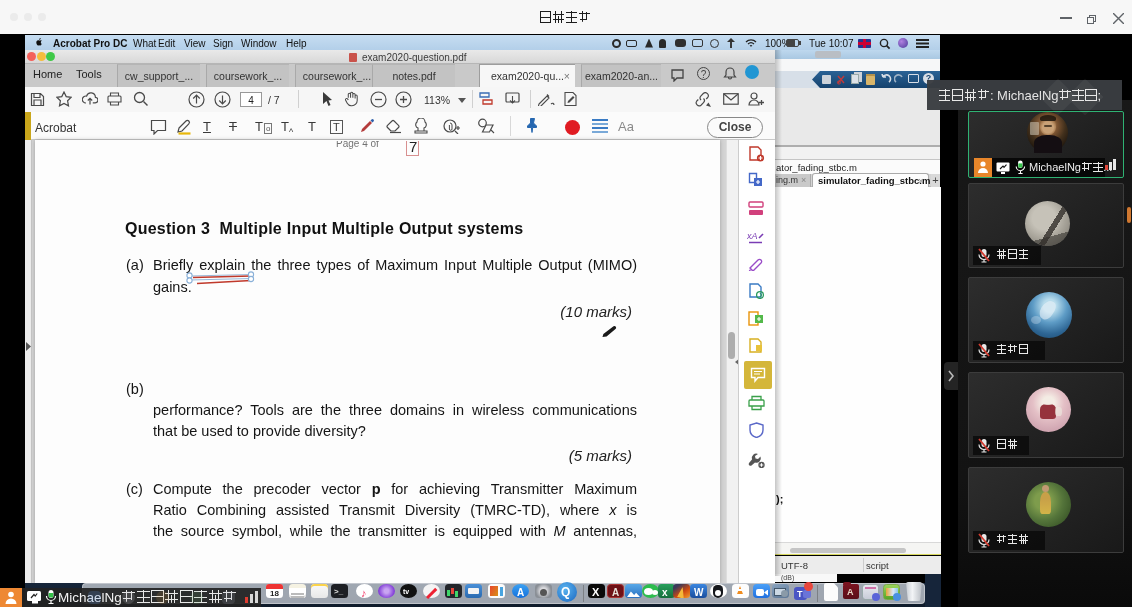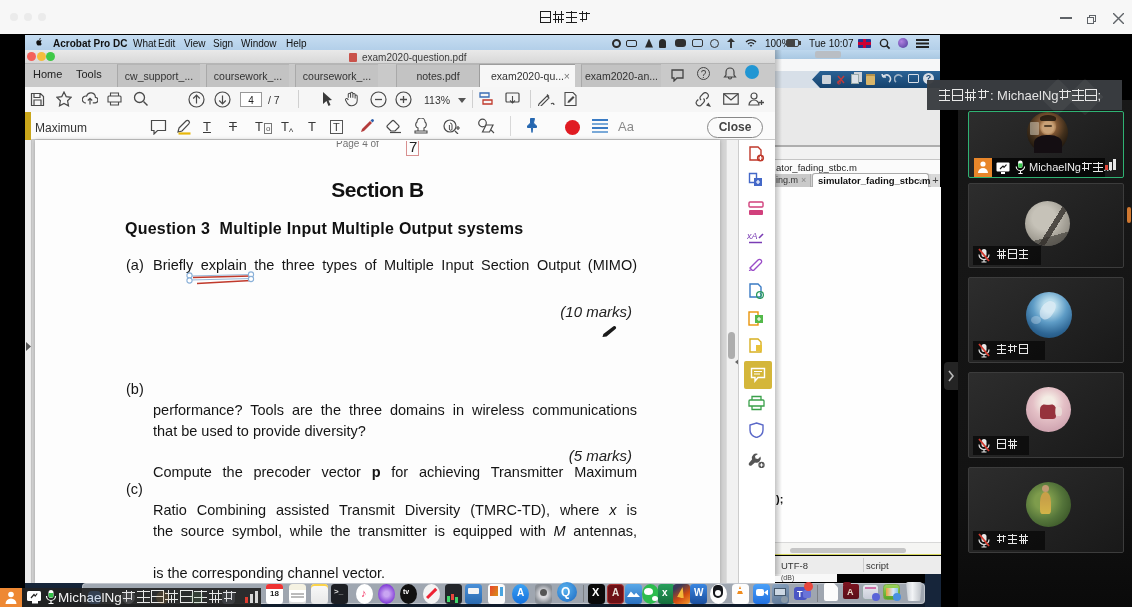--- a/index.html
+++ b/index.html
@@ -10,21 +10,21 @@
 .cj.p2{background-image:linear-gradient(var(--s),var(--s)),linear-gradient(var(--s),var(--s)),linear-gradient(var(--s),var(--s)),linear-gradient(var(--s),var(--s));background-size:100% 1px,100% 1px,100% 1px,1px 100%;background-position:0 10%,0 55%,0 100%,55% 0}
 .cj.p3{background-image:linear-gradient(var(--s),var(--s)),linear-gradient(var(--s),var(--s)),linear-gradient(var(--s),var(--s)),linear-gradient(var(--s),var(--s)),linear-gradient(var(--s),var(--s)) ;background-size:1px 100%,1px 100%,100% 1px,100% 1px,1px 60%;background-position:25% 0,75% 0,0 25%,0 75%,50% 100%}
 .cj.p4{background-image:linear-gradient(var(--s),var(--s)),linear-gradient(var(--s),var(--s)),linear-gradient(var(--s),var(--s)),linear-gradient(var(--s),var(--s));background-size:100% 1px,60% 1px,1px 90%,1px 70%;background-position:0 20%,20% 70%,30% 10%,70% 30%}
 .w{--s:#e8e8e8}.d{--s:#1c1c1c}
 .tl{width:9px;height:9px;border-radius:50%;position:absolute;top:52px}
 .tabt{position:absolute;top:64px;height:23px;background:#c3c3c3;border-left:1px solid #a9a9a9;border-top:1px solid #b5b5b5;font-size:10.5px;color:#333;text-align:center;line-height:23px;white-space:nowrap;overflow:hidden}
 .pl{position:absolute;left:118px;width:484px;height:19px;font-size:14.5px;color:#151515;white-space:nowrap}
 .j{text-align:justify;text-align-last:justify;white-space:normal}
 .j:after{content:"";display:inline-block;width:100%}
 .lbl{position:absolute;left:91px;width:26px;font-size:14.5px;color:#151515}
-.dk{position:absolute;top:584px;width:17px;height:20px;border-radius:3.5px}
+.dk{position:absolute;top:584px;width:17px;height:14px;border-radius:3.5px}
 .tile{position:absolute;left:968px;width:156px;background:linear-gradient(145deg,#2d2d2d,#191919);border:1px solid #3c3c3c;border-radius:2px}
 .av{position:absolute;border-radius:50%}
 .nm{position:absolute;font-size:11px;color:#ededed;white-space:nowrap}
 </style></head>
 <body>
 
 <div class="a" style="left:0;top:0;width:1132px;height:34px;background:#f7f7f7"></div>
 <b class="a" style="left:10px;top:13px;width:8px;height:8px;border-radius:50%;background:#ebebeb"></b>
 <b class="a" style="left:24px;top:13px;width:8px;height:8px;border-radius:50%;background:#ebebeb"></b>
 <b class="a" style="left:38px;top:13px;width:8px;height:8px;border-radius:50%;background:#ebebeb"></b>
@@ -131,37 +131,37 @@
  <span class="tl" style="left:46px;background:#3fc948"></span>
  <div class="a" style="left:349px;top:53px;width:8px;height:9px;background:#c9524a;border-radius:1px"></div>
  <div class="a" style="left:362px;top:52px;font-size:10px;color:#3c3c3c">exam2020-question.pdf</div>
 
  <div class="a" style="left:25px;top:64px;width:750px;height:23px;background:#c9c9c9"></div>
  <div class="a" style="left:33px;top:68px;font-size:11px;color:#222">Home</div>
  <div class="a" style="left:76px;top:68px;font-size:11px;color:#222">Tools</div>
  <div class="tabt" style="left:117px;width:83px">cw_support_...</div>
  <div class="tabt" style="left:206px;width:83px">coursework_...</div>
  <div class="tabt" style="left:295px;width:83px">coursework_...</div>
- <div class="tabt" style="left:396px;width:83px">notes.pdf</div>
+ <div class="tabt" style="left:372px;width:83px">notes.pdf</div>
  <div class="tabt" style="left:479px;width:96px;background:#f7f7f7;border-color:#9d9d9d">exam2020-qu...<span style="position:absolute;right:5px;top:0;color:#777">×</span></div>
  <div class="tabt" style="left:581px;width:80px">exam2020-an...</div>
  <svg class="a" style="left:670px;top:68px" width="16" height="14">
       <path d="M2 2 h11 v8 h-6 l-3 3 v-3 h-2 z" fill="none" stroke="#444" stroke-width="1.3"></path>
     </svg>
  <div class="a" style="left:697px;top:67px;width:13px;height:13px;border-radius:50%;border:1.3px solid #444;font-size:10px;color:#444;text-align:center;line-height:13px">?</div>
  <svg class="a" style="left:723px;top:66px" width="14" height="15">
       <path d="M7 2 a4 4 0 0 1 4 4 v3 l1.5 2 h-11 l1.5 -2 v-3 a4 4 0 0 1 4-4 z M5.5 11.5 a1.5 1.5 0 0 0 3 0" fill="none" stroke="#444" stroke-width="1.2"></path>
     </svg>
  <div class="a" style="left:745px;top:65px;width:14px;height:14px;border-radius:50%;background:#2196d3"></div>
 
  <div class="a" style="left:25px;top:87px;width:750px;height:26px;background:#f6f6f6;border-bottom:1px solid #cfcfcf"></div>
 
  <div class="a" style="left:25px;top:112px;width:750px;height:28px;background:#fbfbfb;border-bottom:1px solid #c9c9c9"></div>
  <div class="a" style="left:25px;top:112px;width:6px;height:28px;background:#c9a61b"></div>
- <div class="a" style="left:35px;top:121px;font-size:12px;color:#333">Maximum</div>
+ <div class="a" style="left:35px;top:121px;font-size:12px;color:#333">Acrobat</div>
 
  <div class="a" style="left:25px;top:140px;width:713px;height:443px;background:#d4d4d4"></div>
  <div class="a" style="left:25px;top:140px;width:7px;height:443px;background:#ececec;border-right:1px solid #c6c6c6"></div>
  <div class="a" style="left:35px;top:140px;width:685px;height:444px;background:#fdfdfd;box-shadow:0 0 4px rgba(0,0,0,.25)"></div>
  <div class="a" style="left:726px;top:140px;width:12px;height:443px;background:#f1f1f1;border-left:1px solid #ddd"></div>
  <div class="a" style="left:728px;top:332px;width:7px;height:27px;background:#adadad;border-radius:3.5px"></div>
  <svg class="a" style="left:26px;top:342px" width="6" height="9">
       <path d="M0 0 L5 4.5 L0 9 z" fill="#555"></path>
     </svg>
  <svg class="a" style="left:735px;top:358px" width="5" height="8">
@@ -345,45 +345,44 @@
  <div class="a" style="left:565px;top:120px;width:15px;height:15px;border-radius:50%;background:#e01b22"></div>
  <div class="a" style="left:592px;top:119px;width:16px;height:14px;background:linear-gradient(#3a7bc4 2.5px,#fff0 2.5px,#fff0 4px,#79a9d8 4px 6.5px,#fff0 6.5px 8px,#3a7bc4 8px 10.5px,#fff0 10.5px 12px,#79a9d8 12px)"></div>
  <div class="a" style="left:618px;top:119px;font-size:13px;color:#8a8a8a">Aa</div>
  <div class="a" style="left:707px;top:117px;width:56px;height:21px;border:1.4px solid #888;border-radius:11px;font-size:12px;font-weight:bold;color:#444;text-align:center;line-height:19px">Close</div>
 </div>
 
 <div id="pdf" class="a" style="left:35px;top:141px;width:685px;height:443px;overflow:hidden">
  <div class="a" style="left:301px;top:-3px;font-size:10px;color:#737373">Page 4 of</div>
  <div class="a" style="left:371px;top:-3px;width:13px;height:18px;border:1px solid #d89090"></div>
  <div class="a" style="left:374px;top:-3px;font-size:15px;color:#222">7</div>
- <div class="a" style="left:0;top:37px;width:685px;text-align:center;font-size:21px;letter-spacing:-.5px;font-weight:bold;color:#111">Section B</div>
  <div class="a" style="left:90px;top:79px;font-size:16px;letter-spacing:.25px;font-weight:bold;color:#111">Question 3&nbsp; Multiple Input Multiple Output systems</div>
  <div class="lbl" style="top:116px">(a)</div>
- <div class="pl j" style="top:116px">Briefly explain the three types of Multiple Input Section Output (MIMO)</div>
+ <div class="pl j" style="top:116px">Briefly explain the three types of Maximum Input Multiple Output (MIMO)</div>
+ <div class="pl" style="top:138px">gains.</div>
  <svg class="a" style="left:148px;top:128px" width="75" height="22">
   <path d="M7 7 L68 5.5 M7 11 L68 9.5" stroke="#9ab8d8" stroke-width="1.2" fill="none"></path>
   <path d="M10 8.5 L68 7 M14 14.5 L68 11.5" stroke="#c0392b" stroke-width="1.5" fill="none"></path>
   <circle cx="6.5" cy="6.5" r="2.6" fill="#fff" stroke="#8ab0d8" stroke-width="1.1"></circle>
   <circle cx="6.5" cy="11.5" r="2.6" fill="#fff" stroke="#8ab0d8" stroke-width="1.1"></circle>
   <circle cx="68" cy="5.5" r="2.6" fill="#fff" stroke="#8ab0d8" stroke-width="1.1"></circle>
   <circle cx="68" cy="10" r="2.6" fill="#fff" stroke="#8ab0d8" stroke-width="1.1"></circle>
  </svg>
  <div class="a" style="left:118px;top:162px;width:479px;text-align:right;font-size:15px;font-style:italic;color:#222">(10 marks)</div>
  <svg class="a" style="left:566px;top:179px" width="19" height="18">
       <path d="M3 15 L12 6 a1.6 1.6 0 0 1 2.3 2.3 L6.5 17 l-4 1 z" fill="#1a1a1a" transform="rotate(8 10 10)"></path>
     </svg>
  <div class="lbl" style="top:240px">(b)</div>
  <div class="pl j" style="top:261px">performance? Tools are the three domains in wireless communications</div>
  <div class="pl" style="top:282px">that be used to provide diversity?</div>
  <div class="a" style="left:118px;top:306px;width:479px;text-align:right;font-size:15px;font-style:italic;color:#222">(5 marks)</div>
  <div class="lbl" style="top:340px">(c)</div>
- <div class="pl j" style="top:323px">Compute the precoder vector <b>p</b> for achieving Transmitter Maximum</div>
+ <div class="pl j" style="top:340px">Compute the precoder vector <b>p</b> for achieving Transmitter Maximum</div>
  <div class="pl j" style="top:361px">Ratio Combining assisted Transmit Diversity (TMRC-TD), where <i>x</i> is</div>
  <div class="pl j" style="top:382px">the source symbol, while the transmitter is equipped with <i>M</i> antennas,</div>
- <div class="pl" style="top:424px">is the corresponding channel vector.</div>
 </div>
 
 <div id="dockarea">
 
  <div class="a" style="left:25px;top:583px;width:916px;height:24px;background:linear-gradient(#17263a,#0f1b2a)"></div>
  <div class="a" style="left:925px;top:574px;width:16px;height:33px;background:#16253a"></div>
 
  <div class="a" style="left:82px;top:583px;width:843px;height:21px;background:rgba(198,204,212,.78);border-radius:4px;border:1px solid rgba(255,255,255,.35)"></div>
 
  <b class="dk" style="left:266px;background:#fff">

